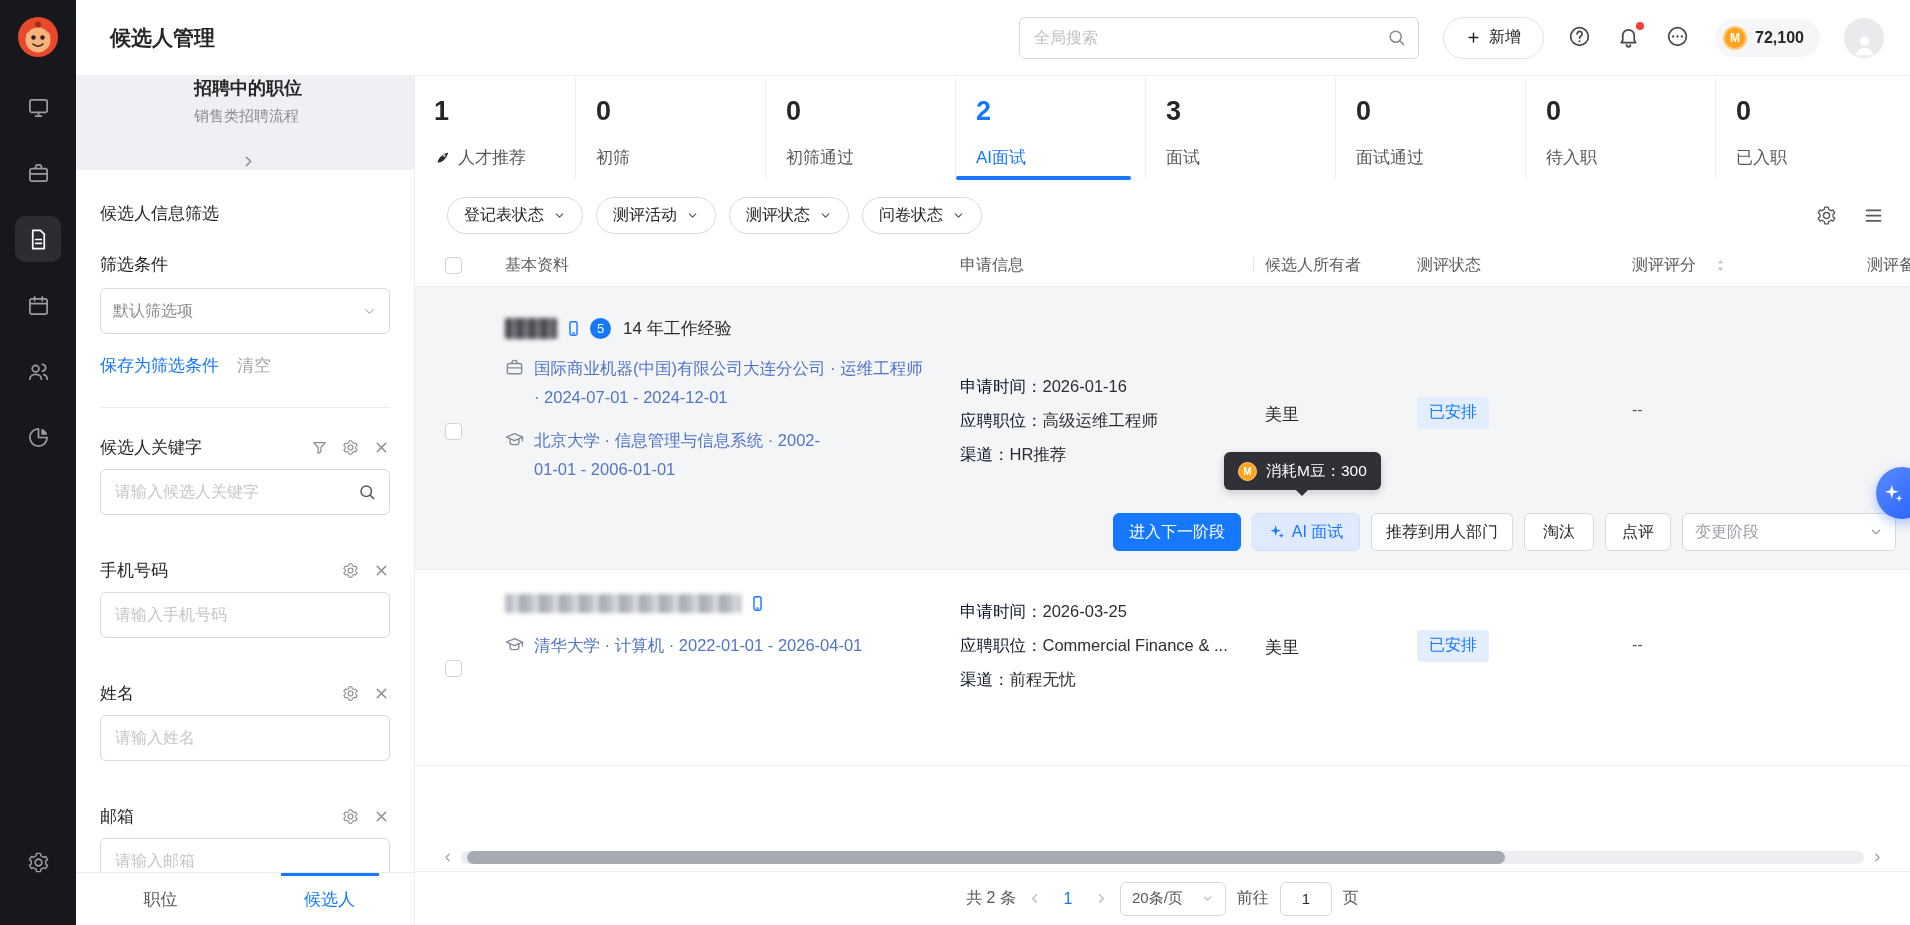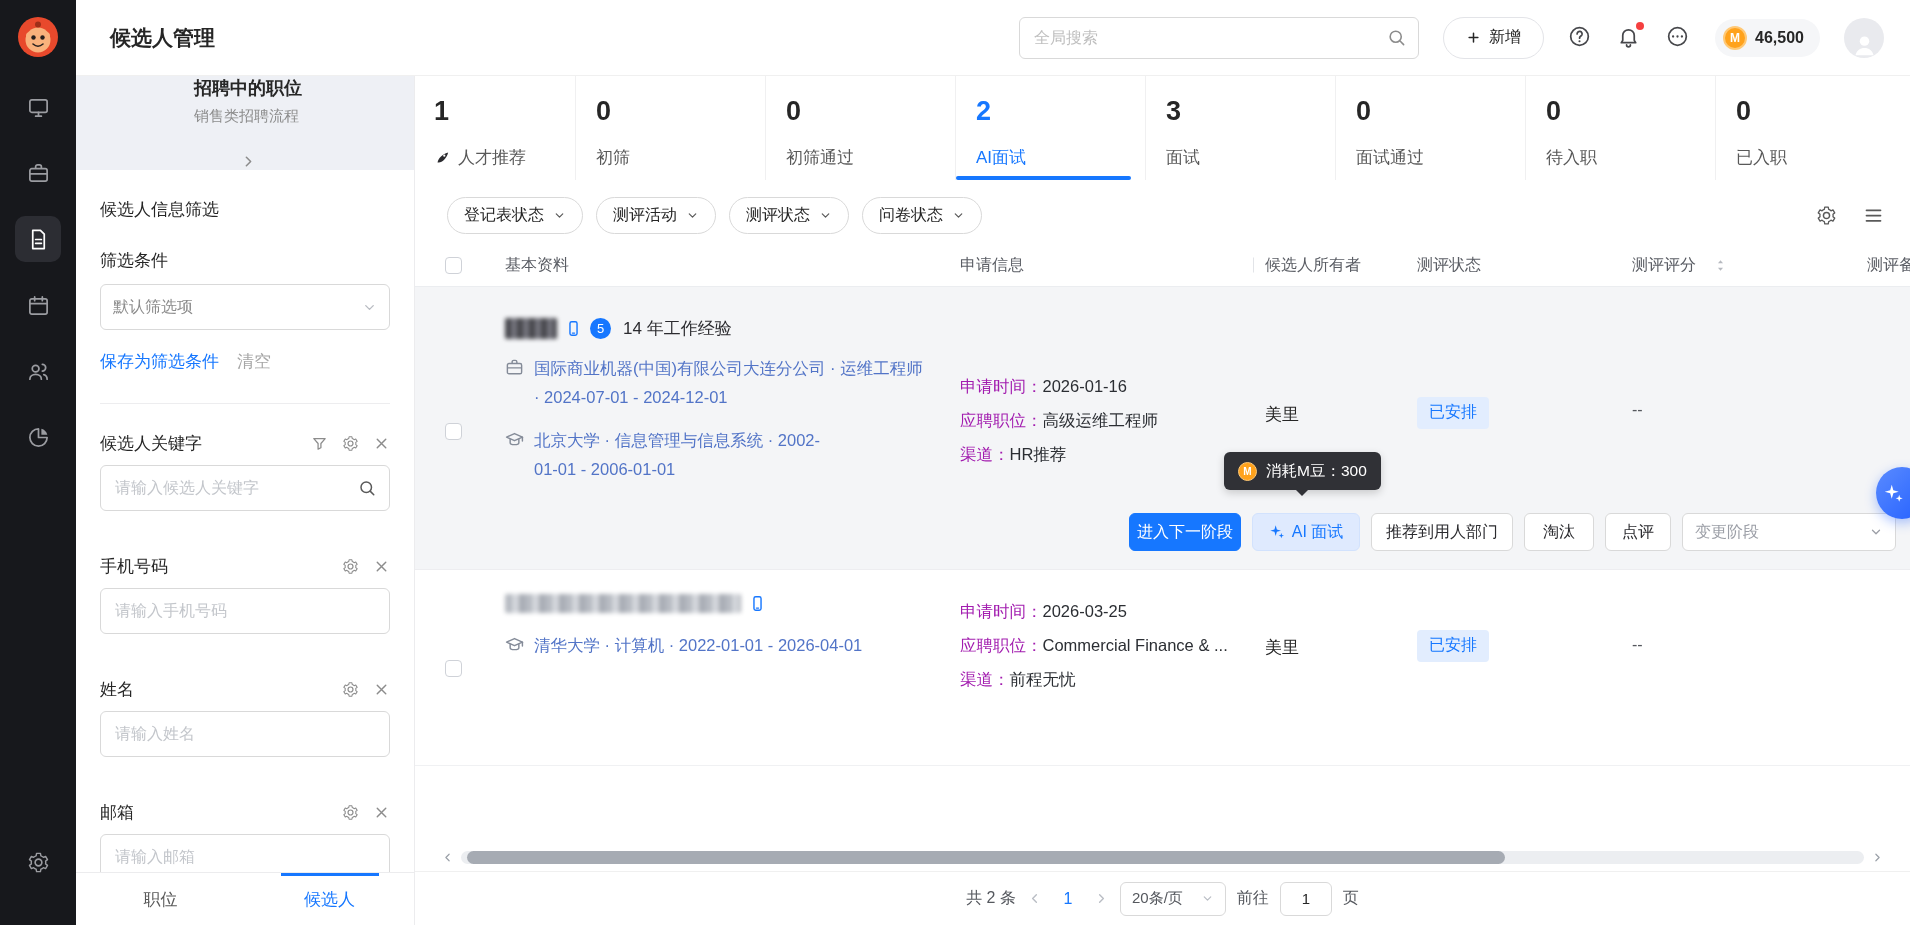--- a/index.html
+++ b/index.html
@@ -46,21 +46,21 @@
   
   .body-row{flex:1;display:flex;min-height:0;}
 
   
   .sidebar{width:339px;border-right:1px solid #ececee;display:flex;flex-direction:column;flex-shrink:0;background:#fff;}
   .job-block{height:94px;background:#eef0f5;display:flex;align-items:center;padding:0 14px 0 20px;cursor:pointer;flex-shrink:0;flex-direction:column;}
   .job-txt{flex:1;min-width:0;}
   .job-title{font-size:18px;font-weight:700;margin-bottom:7px;}
   .job-sub{font-size:15px;color:#8c8c8c;}
   .job-block .ic{width:17px;height:17px;color:#8c8c8c;}
-  .side-scroll{flex:1;padding:28px 24px 0;overflow:hidden;}
+  .side-scroll{flex:1;padding:16px 24px 0;overflow:hidden;margin-top:16px;}
   .sec-h{font-size:17px;margin-bottom:28px;}
   .sec-l{font-size:17px;margin-bottom:12px;}
   .sel{height:46px;border:1px solid #d9d9d9;border-radius:6px;display:flex;align-items:center;padding:0 12px;color:#8c8c8c;font-size:16px;cursor:pointer;background:#fff;}
   .sel .ic{margin-left:auto;width:15px;height:15px;color:#b9bcc2;}
   .links{display:flex;gap:18px;margin-top:20px;font-size:17px;align-items:center;}
   .link-blue{color:var(--primary,#1677ff);cursor:pointer;}
   .link-gray{color:#a6a6a6;cursor:pointer;}
   .divider{height:1px;background:#ededef;margin-top:30px;}
   .fgroup{margin-top:44px;}
   .divider + .fgroup{margin-top:28px;}
@@ -126,36 +126,36 @@
   .info-line{display:flex;margin-top:14px;gap:10px;align-items:flex-start;}
   .gico{width:19px;height:19px;color:#848b98;margin-top:4px;}
   .blue-text{color:var(--link_muted,#5274c7);font-size:16.5px;line-height:29px;cursor:pointer;}
   .w-work{max-width:390px;}
   .w-edu{max-width:305px;}
   .row2 .info-line{margin-top:18px;}
   .row2 .blue-text{white-space:nowrap;}
   .row1 .col-apply{padding-top:82px;}
   .row2 .col-apply{padding-top:24px;}
   .apply-line{font-size:16.5px;line-height:34px;white-space:nowrap;}
-  .al{color:#a21caf;}
+  .al{color:#0f172a;}
   .av{color:#2b2e33;}
   .row1 .col-owner{padding-top:116px;}
   .row2 .col-owner{padding-top:66px;}
   .owner-name{font-size:17px;}
   .row1 .col-status{padding-top:110px;}
   .row2 .col-status{padding-top:60px;}
   .badge{display:inline-block;height:32px;line-height:30px;padding:0 12px;background:#e2edfe;color:var(--primary,#1677ff);border-radius:4px;font-size:16px;}
   .row1 .col-score{padding-top:114px;}
   .row2 .col-score{padding-top:66px;}
   .score-val{color:#55585e;}
 
   
   .actions{position:absolute;right:14px;top:226px;display:flex;gap:11px;}
   .btn{height:38px;border-radius:6px;font-size:16px;display:flex;align-items:center;justify-content:center;gap:7px;cursor:pointer;border:1px solid #d9d9d9;background:#fff;color:#2b2b2f;font-family:inherit;}
-  .btn-primary{background:var(--primary,#1677ff);border-color:var(--primary,#1677ff);color:#fff;width:112px;}
+  .btn-primary{background:var(--primary,#1677ff);border-color:var(--primary,#1677ff);color:#fff;width:128px;}
   .btn-ai{background:#dfeafe;border-color:#d2e2fd;color:var(--primary,#1677ff);width:108px;}
   .btn-ai .ic{width:16px;height:16px;}
   .btn-recommend{width:142px;}
   .btn-elim{width:70px;}
   .btn-comment{width:66px;}
   .btn-select{width:214px;color:#9b9ea6;justify-content:space-between;padding:0 12px;}
   .btn-select .ic{width:14px;height:14px;color:#9b9ea6;}
   .tooltip{position:absolute;top:165px;left:809px;background:#303136;color:#fff;height:38px;border-radius:6px;display:flex;align-items:center;gap:9px;padding:0 14px;font-size:15.5px;white-space:nowrap;box-shadow:0 3px 8px rgba(0,0,0,.18);}
   .tooltip::after{content:"";position:absolute;left:50%;bottom:-6px;transform:translateX(-50%);border:6px solid transparent;border-top-color:#303136;border-bottom:none;}
 
@@ -357,21 +357,21 @@
           <svg class="ic">
               <use href="#i-bell"></use>
             </svg>
           <span class="bell-dot"></span>
         </div>
         <div class="tb-ic"><svg class="ic">
               <use href="#i-more"></use>
             </svg></div>
         <div class="coin-pill">
           <span class="coin">M</span>
-          <span>46,500</span>
+          <span>72,100</span>
         </div>
         <div class="avatar">
             <svg class="ic">
               <use href="#i-person"></use>
             </svg>
           </div>
       </div>
     </header>
 
     <div class="body-row">

